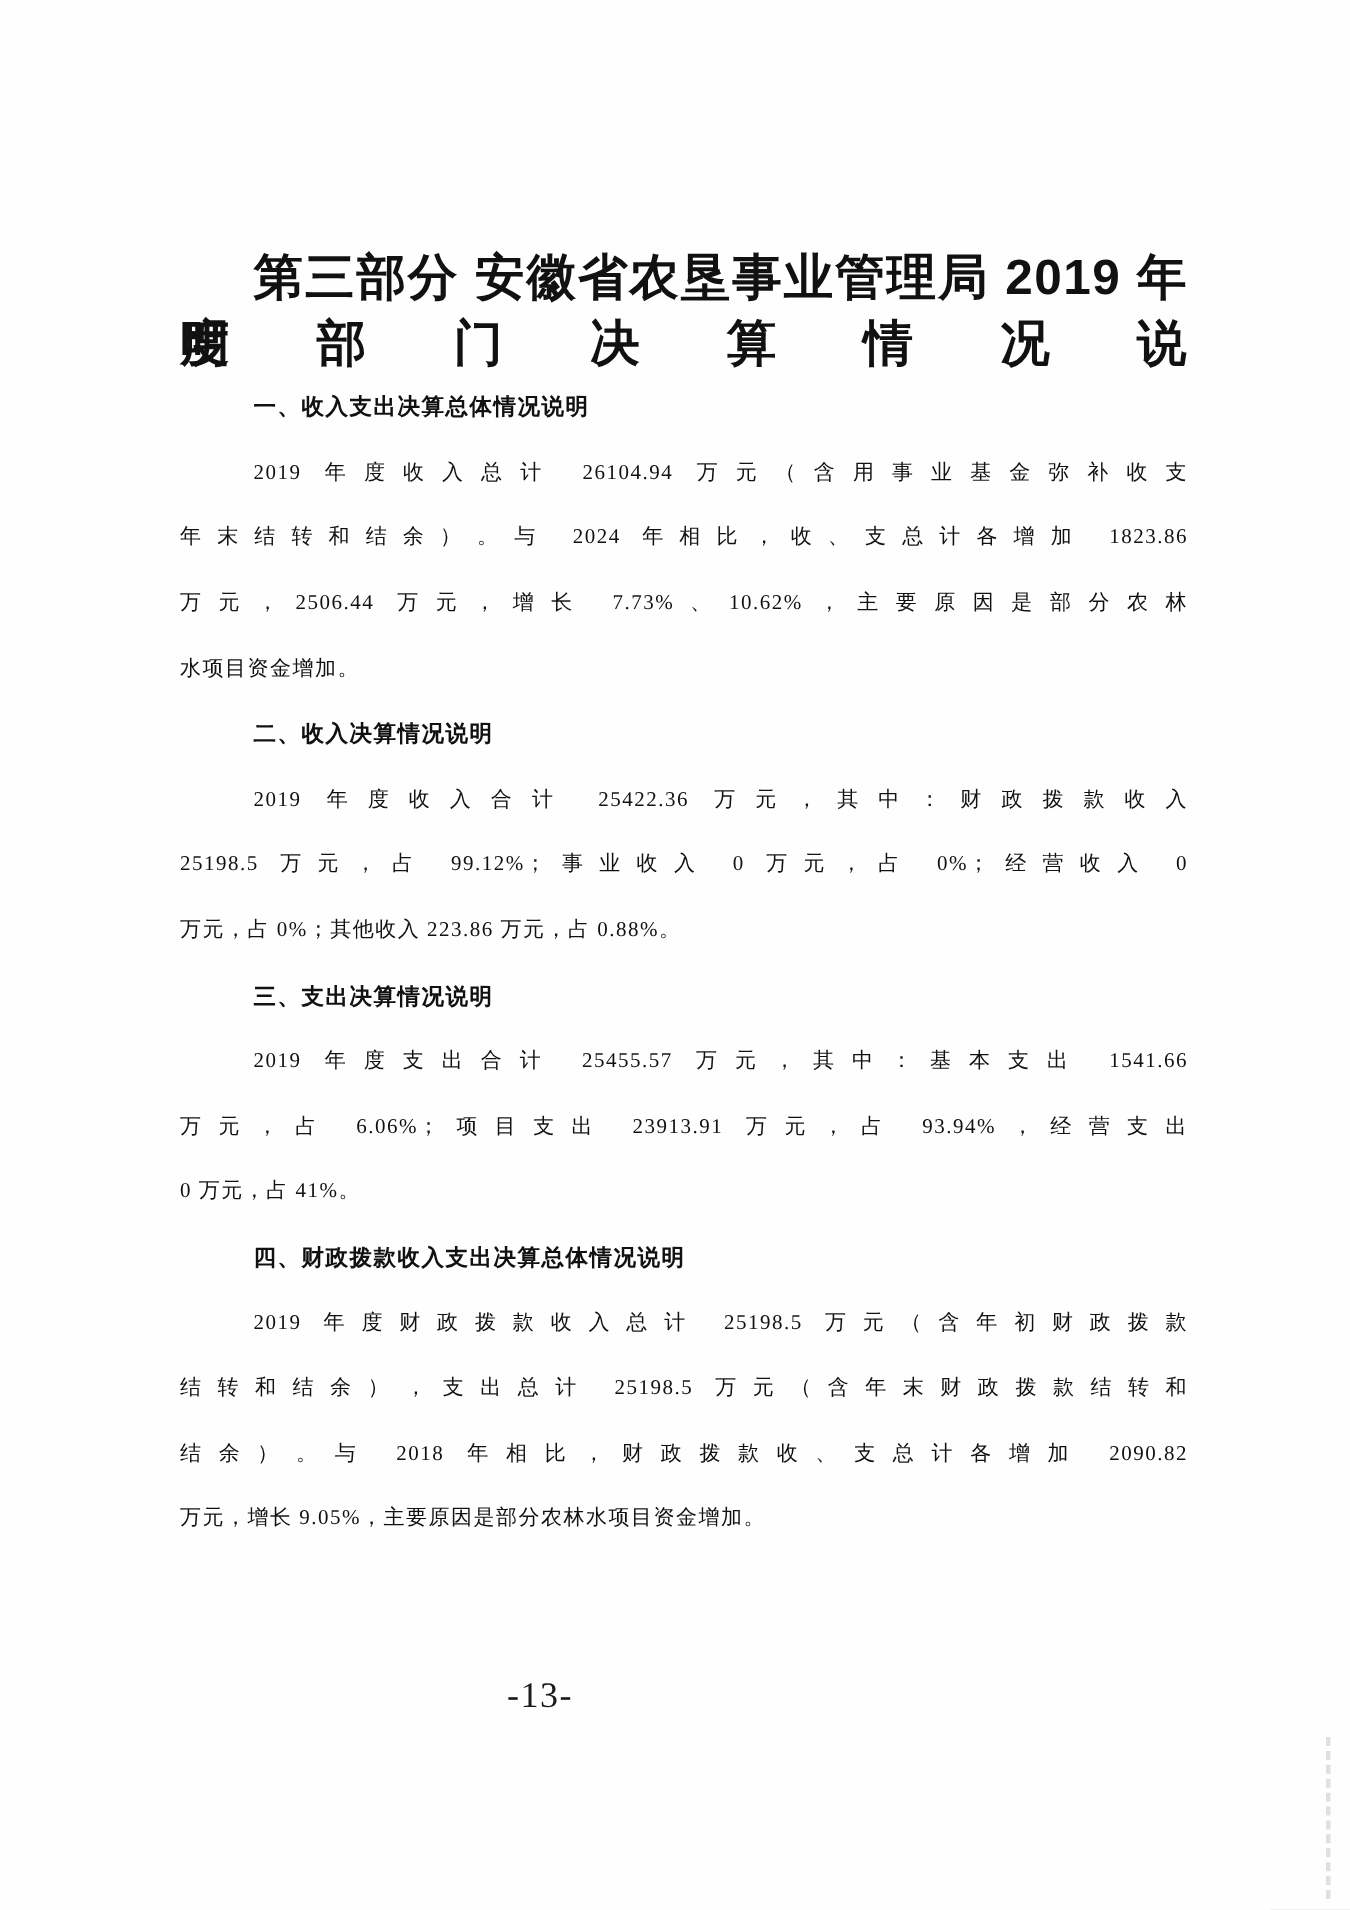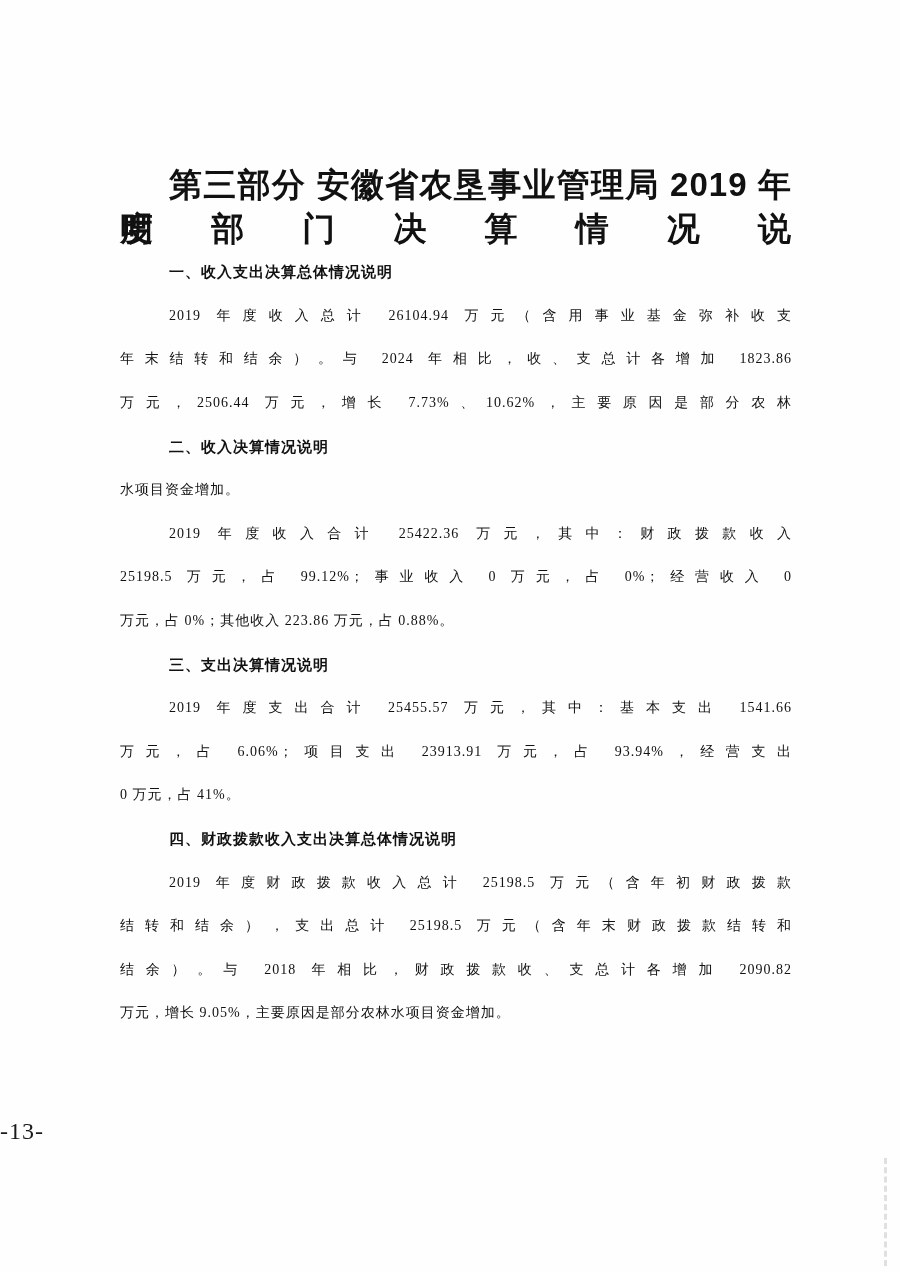--- a/index.html
+++ b/index.html
@@ -47,21 +47,21 @@
   .heading {
     font-weight: bold;
     font-family: "Liberation Sans", "DejaVu Sans", sans-serif;
     font-size: 15px;
   }
   .page-number {
     position: absolute;
     top: 1118px;
     left: 0;
     width: 720px;
-    text-align: left;
+    text-align: center;
     font-size: 24px;
     letter-spacing: 1px;
     color: #1a1a1a;
   }
   .scan-artifact {
     position: absolute;
     left: 884px;
     top: 1158px;
     height: 108px;
     width: 0;
@@ -76,23 +76,23 @@
 
   <div class="doc">
 
     <div class="line title-line full indent">第三部分 安徽省农垦事业管理局 2019 年度部门决算情况说</div>
     <div class="line title-line">明</div>
 
     <div class="line heading indent">一、收入支出决算总体情况说明</div>
     <div class="line full indent">2019 年度收入总计 26104.94 万元（含用事业基金弥补收支</div>
     <div class="line full">年末结转和结余）。与 2024 年相比，收、支总计各增加 1823.86</div>
     <div class="line full">万元，2506.44 万元，增长 7.73%、10.62%，主要原因是部分农林</div>
+    <div class="line">水项目资金增加。</div>
+
     <div class="line heading indent">二、收入决算情况说明</div>
-
-    <div class="line">水项目资金增加。</div>
     <div class="line full indent">2019 年度收入合计 25422.36 万元，其中：财政拨款收入</div>
     <div class="line full">25198.5 万元，占 99.12%；事业收入 0 万元，占 0%；经营收入 0</div>
     <div class="line">万元，占 0%；其他收入 223.86 万元，占 0.88%。</div>
 
     <div class="line heading indent">三、支出决算情况说明</div>
     <div class="line full indent">2019 年度支出合计 25455.57 万元，其中：基本支出 1541.66</div>
     <div class="line full">万元，占 6.06%；项目支出 23913.91 万元，占 93.94%，经营支出</div>
     <div class="line">0 万元，占 41%。</div>
 
     <div class="line heading indent">四、财政拨款收入支出决算总体情况说明</div>

